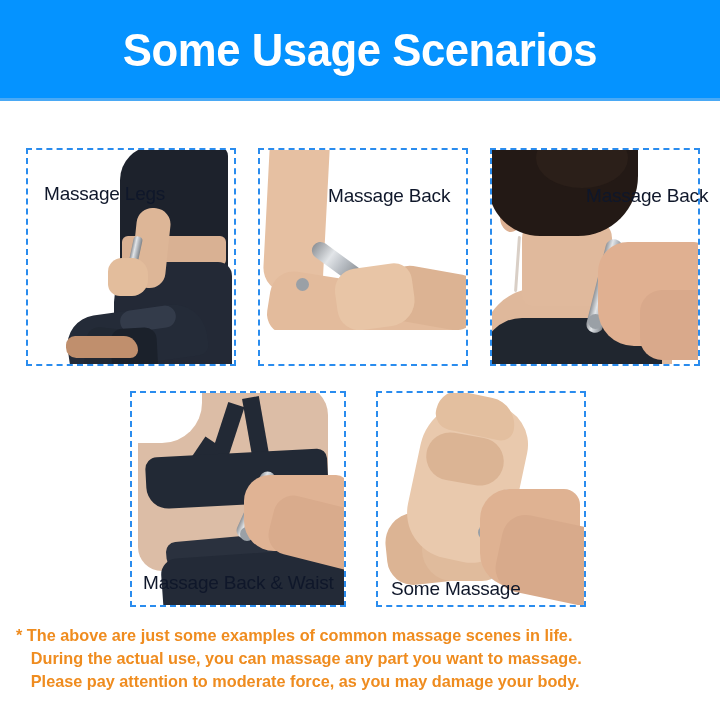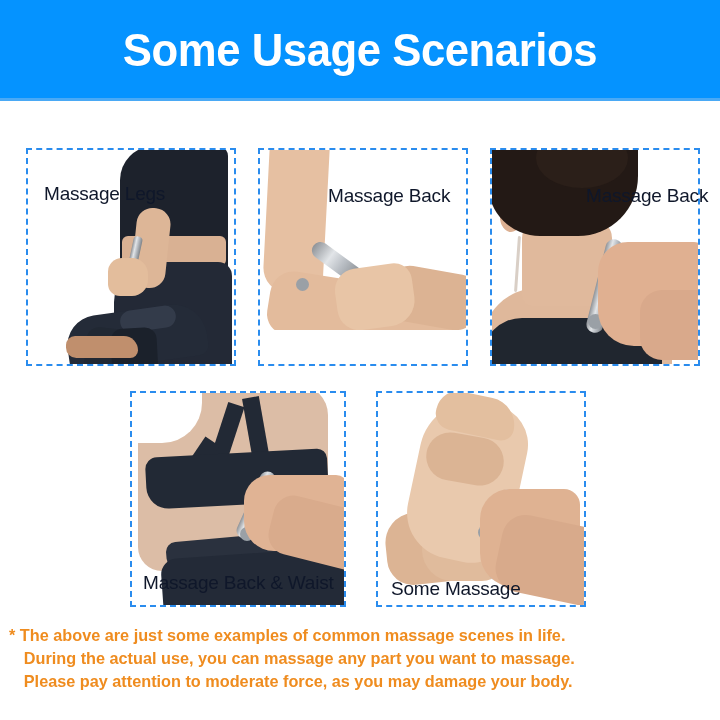--- a/index.html
+++ b/index.html
@@ -309,21 +309,21 @@
     border-radius: 8px; transform: rotate(8deg);
   }
   #art-foot .tool-tip {
     left: 100px; top: 132px; width: 15px; height: 15px;
     background: #9aa0a6; border-radius: 50%;
   }
 
   
   .footer {
     position: absolute;
-    left: 9px;
+    left: 16px;
     top: 624px;
     width: 676px;
   }
   .footer-line {
     color: #ef8c1f;
     font-family: "Liberation Sans", sans-serif;
     font-weight: bold;
     font-size: 16.5px;
     line-height: 23px;
     white-space: nowrap;

